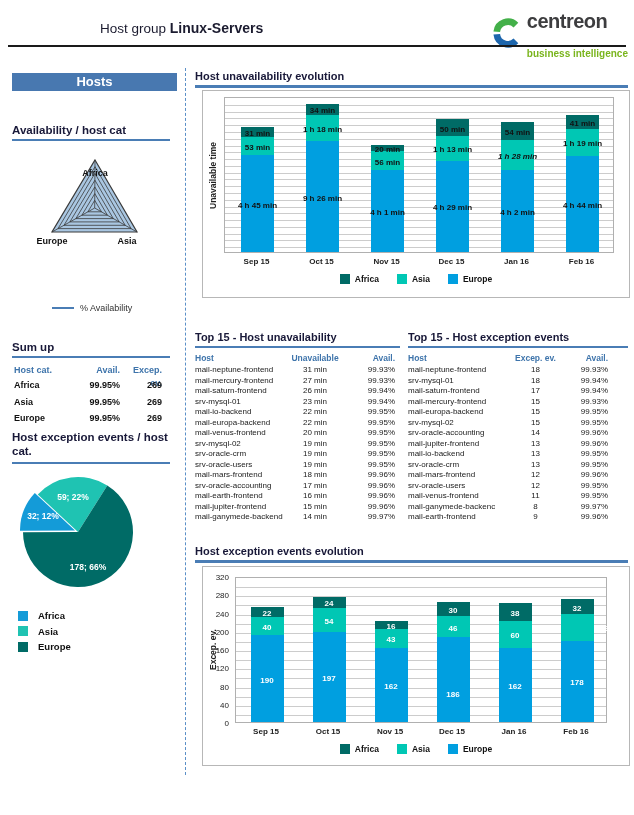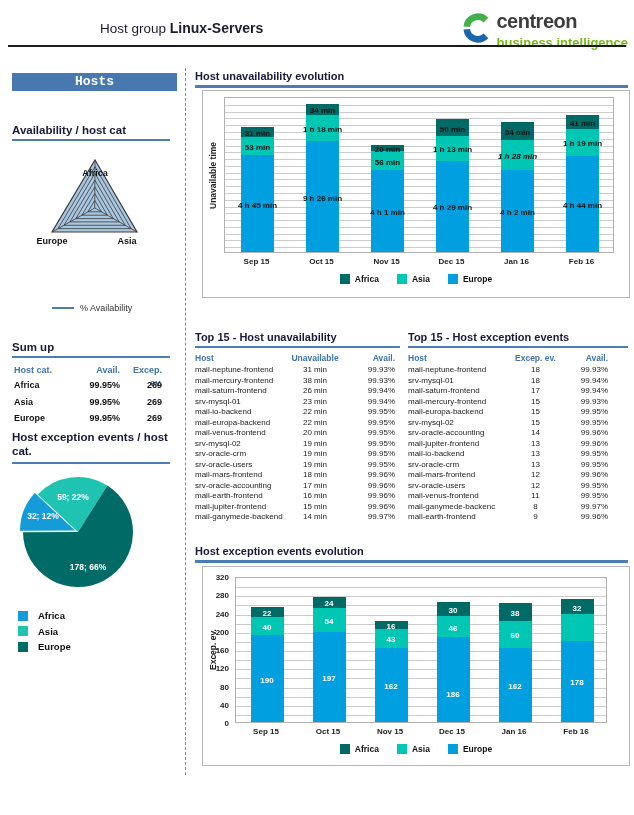--- a/index.html
+++ b/index.html
@@ -7,25 +7,25 @@
         font-family:"Liberation Sans",sans-serif;color:#1a1a1a;}
   .abs{position:absolute;}
 
   
   .rpt-title{position:absolute;left:100px;top:20px;font-size:13.5px;color:#1b1b2f;white-space:nowrap;}
   .rpt-title b{font-size:14px;}
   .hdr-rule{position:absolute;left:8px;top:45px;width:618px;height:2px;background:#1a1a1a;}
   .logo{position:absolute;right:6px;top:11px;display:flex;align-items:center;gap:4px;}
   .logo-txt{display:flex;flex-direction:column;line-height:1;}
   .logo-name{font-size:20px;font-weight:bold;color:#3d3d3f;letter-spacing:-0.5px;}
-  .logo-tag{font-size:13px;font-weight:600;color:#7ab51d;margin-top:5px;}
+  .logo-tag{font-size:10px;font-weight:600;color:#7ab51d;margin-top:18px;}
 
   
   .hosts-bar{position:absolute;left:12px;top:73px;width:165px;height:18px;background:#4878b0;
-             color:#fff;font-size:13px;font-weight:bold;text-align:center;line-height:18px;font-family:Liberation Mono, monospace;}
+             color:#fff;font-size:13px;font-weight:bold;text-align:center;line-height:18px;}
   .side-h{position:absolute;font-size:11.5px;font-weight:bold;color:#181838;line-height:14px;}
   .uline{position:absolute;height:2px;background:#4a7db5;}
   .radar-legend{position:absolute;left:52px;top:303px;display:flex;align-items:center;gap:6px;}
   .radar-legend .ln{width:22px;height:2px;background:#4a7db5;}
   .radar-legend .tx{font-size:9px;color:#333;}
   .sumup{position:absolute;left:12px;top:364px;width:160px;font-size:9px;}
   .sumup-row{display:flex;height:16.5px;line-height:16.5px;font-weight:bold;color:#111;}
   .sumup-row.hd{height:13px;line-height:13px;color:#3e74ab;}
   .sumup .c1{width:62px;padding-left:2px;}
   .sumup .c2{width:44px;text-align:right;}
@@ -48,21 +48,21 @@
           line-height:8px;white-space:nowrap;}
   .xlabels{position:absolute;}
   .xlab{position:absolute;width:50px;text-align:center;font-size:8px;font-weight:bold;color:#222;}
   .legend{position:absolute;display:flex;justify-content:center;gap:18px;width:100%;}
   .legend .it{display:flex;align-items:center;gap:5px;}
   .legend .sq{width:10px;height:10px;}
   .legend .lb{font-size:8.5px;font-weight:600;color:#111;}
   .ylab{position:absolute;writing-mode:vertical-rl;transform:rotate(180deg);
         font-size:8.5px;font-weight:bold;color:#222;text-align:center;}
   .yticks{position:absolute;}
-  .ytick{position:absolute;width:26px;text-align:right;font-size:8px;font-weight:700;color:#222;}
+  .ytick{position:absolute;width:26px;text-align:right;font-size:8px;font-weight:400;color:#222;}
 
   
   .t15{position:absolute;font-size:8px;color:#1a1a1a;}
   .t15 .hd{display:flex;height:13px;line-height:13px;font-weight:bold;color:#3e74ab;font-size:8.5px;}
   .t15 .tr{display:flex;height:10.5px;line-height:10.5px;}
   .t15 .ch{overflow:hidden;white-space:nowrap;}
   .t1 .ch{width:90px;} .t1 .cm{width:60px;text-align:center;} .t1 .ca{width:50px;text-align:right;}
   .t2 .ch{width:95px;} .t2 .cm{width:65px;text-align:center;} .t2 .ca{width:40px;text-align:right;}
 </style>
 </head>
@@ -274,21 +274,21 @@
       <span class="cm">Unavailable</span>
       <span class="ca">Avail.</span>
     </div>
   <div class="tr">
         <span class="ch">mail-neptune-frontend</span>
         <span class="cm">31 min</span>
         <span class="ca">99.93%</span>
       </div>
       <div class="tr">
         <span class="ch">mail-mercury-frontend</span>
-        <span class="cm">38 min</span>
+        <span class="cm">27 min</span>
         <span class="ca">99.93%</span>
       </div>
       <div class="tr">
         <span class="ch">mail-saturn-frontend</span>
         <span class="cm">26 min</span>
         <span class="ca">99.94%</span>
       </div>
       <div class="tr">
         <span class="ch">srv-mysql-01</span>
         <span class="cm">23 min</span>

